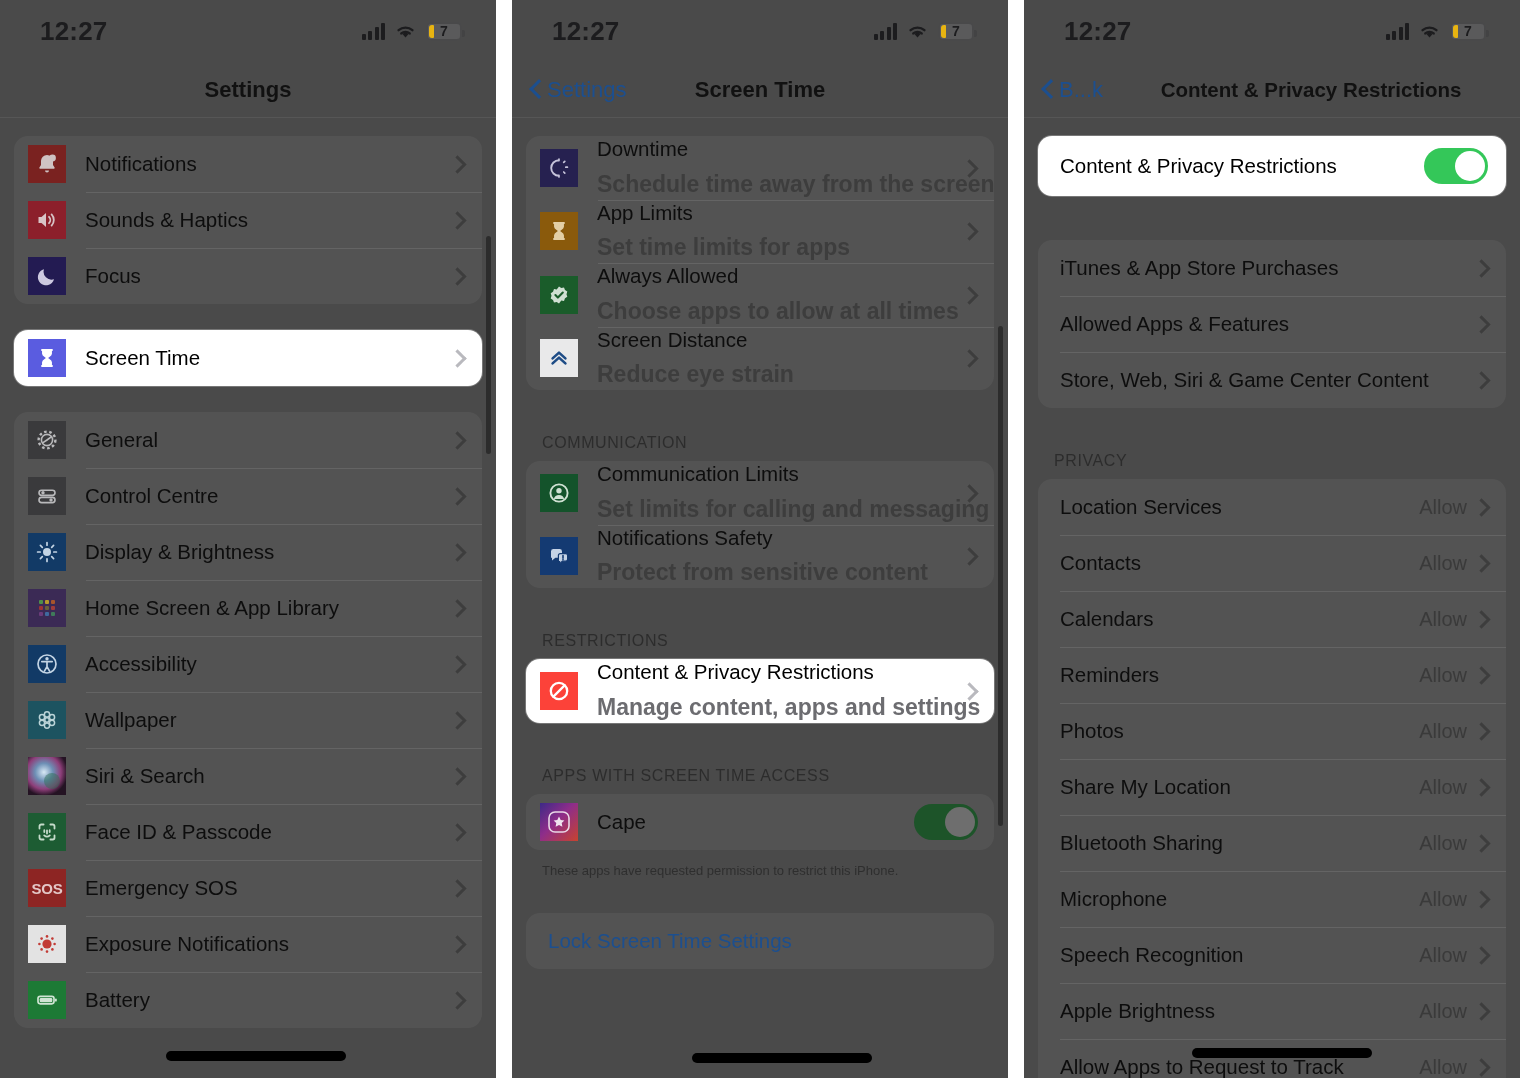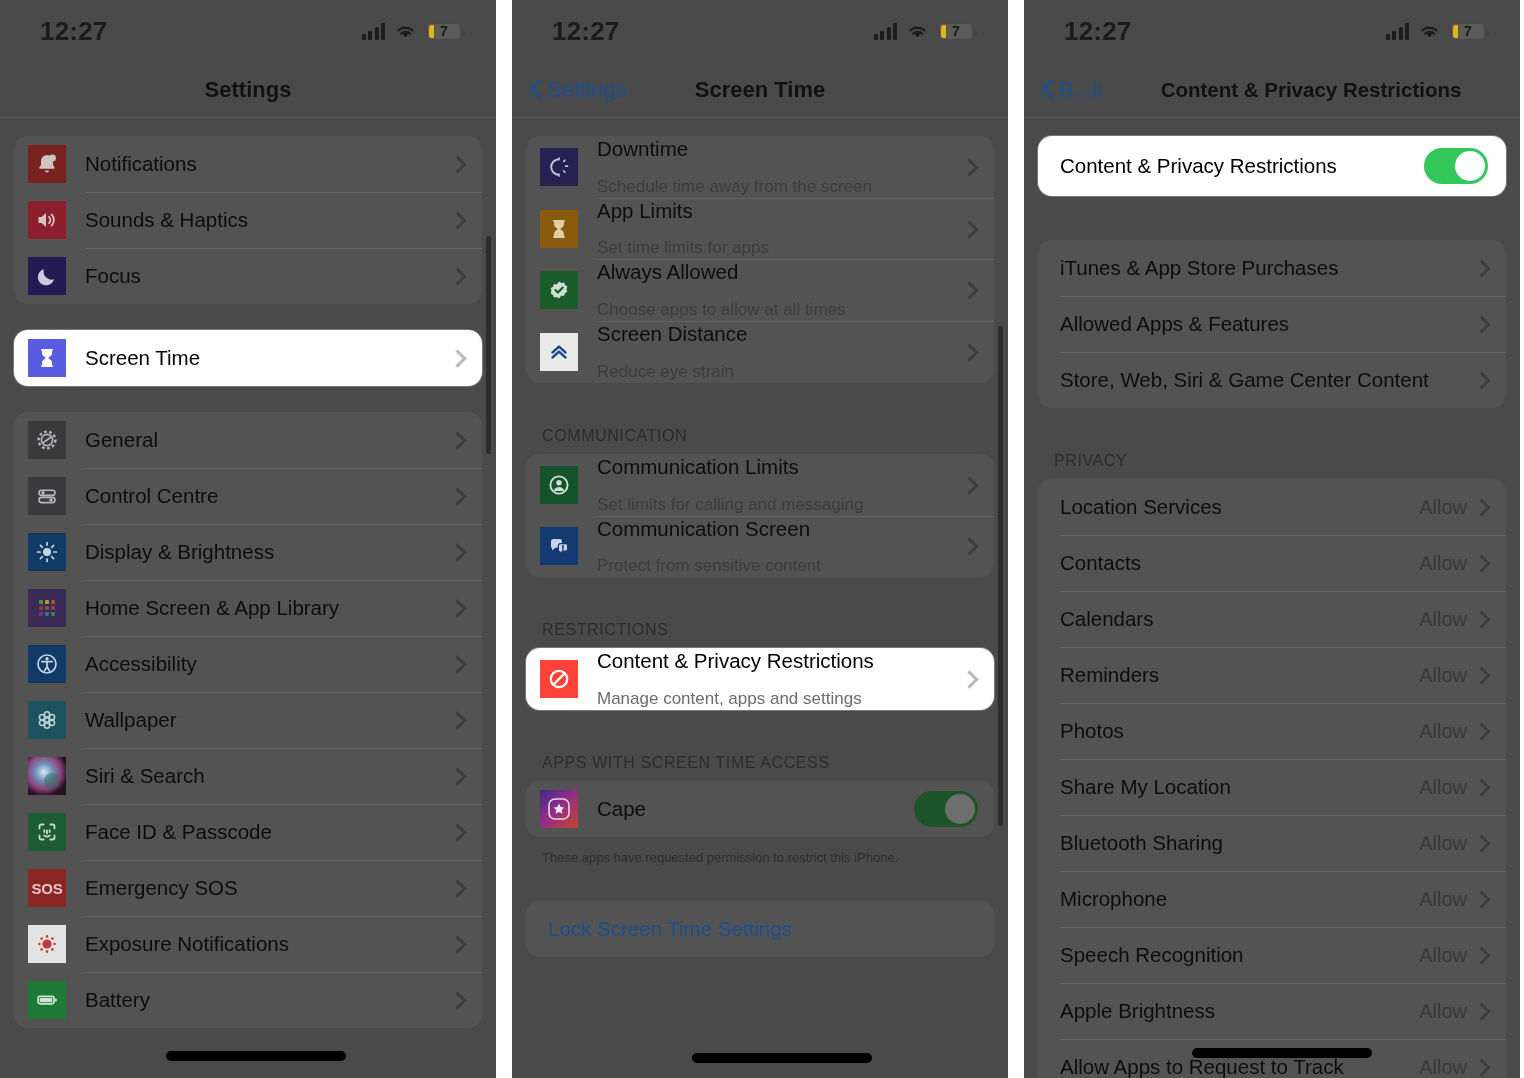--- a/index.html
+++ b/index.html
@@ -123,22 +123,23 @@
     flex: 0 0 auto; margin-right: 19px;
     display: flex; align-items: center; justify-content: center;
     position: relative; overflow: hidden;
   }
   .labels { flex: 1 1 auto; min-width: 0; }
   .title {
     font-size: 20.5px; color: #0d0d0d; line-height: 1.25;
     white-space: nowrap;
   }
   .sub {
-    font-size: 17px; color: #3d3d3d; line-height: 1.3; margin-top: 14px;
+    font-size: 23px; color: #3d3d3d; line-height: 1.3; margin-top: 8px;
     white-space: nowrap;
+    font-weight: bold;
   }
   .value { font-size: 20px; color: #3a3a3a; margin-right: 12px; }
   .chev-r { width: 11px; height: 18px; position: relative; flex: 0 0 auto; }
   .chev-r:before {
     content: ""; position: absolute; right: 2px; top: 3px;
     width: 10px; height: 10px;
     border-right: 3px solid rgba(30,30,30,.42);
     border-top: 3px solid rgba(30,30,30,.42);
     transform: rotate(45deg);
   }
@@ -586,21 +587,21 @@
         </div>
         <div class="row">
           <div class="ico" style="background:#143a72">
             <svg class="g" width="26" height="26" viewBox="0 0 26 26">
               <path d="M5 8.4A2.4 2.4 0 0 1 7.4 6h6.2a2.4 2.4 0 0 1 2.4 2.4v4a2.4 2.4 0 0 1-2.4 2.4H9.4L6 17.4v-2.6H5z" fill="#c5d3e6"></path>
               <path d="M12.4 12.6a2 2 0 0 1 2-2h5.2a2 2 0 0 1 2 2v3.6a2 2 0 0 1-2 2h-3.2L13.6 21v-2.4h-1.2z" fill="#c5d3e6" stroke="#143a72" stroke-width="1.2"></path>
               <path d="M17 12.6v2.6M17 16.6v.1" stroke="#143a72" stroke-width="1.6" stroke-linecap="round"></path>
             </svg>
           </div>
           <div class="labels">
-            <div class="title">Communication Screen</div>
+            <div class="title">Notifications Safety</div>
             <div class="sub">Protect from sensitive content</div>
           </div>
           <div class="chev-r"></div>
         </div>
       </div>
 
       <div class="spacer-44"></div>
       <div class="sect-hdr">RESTRICTIONS</div>
 
       <div class="hl">

